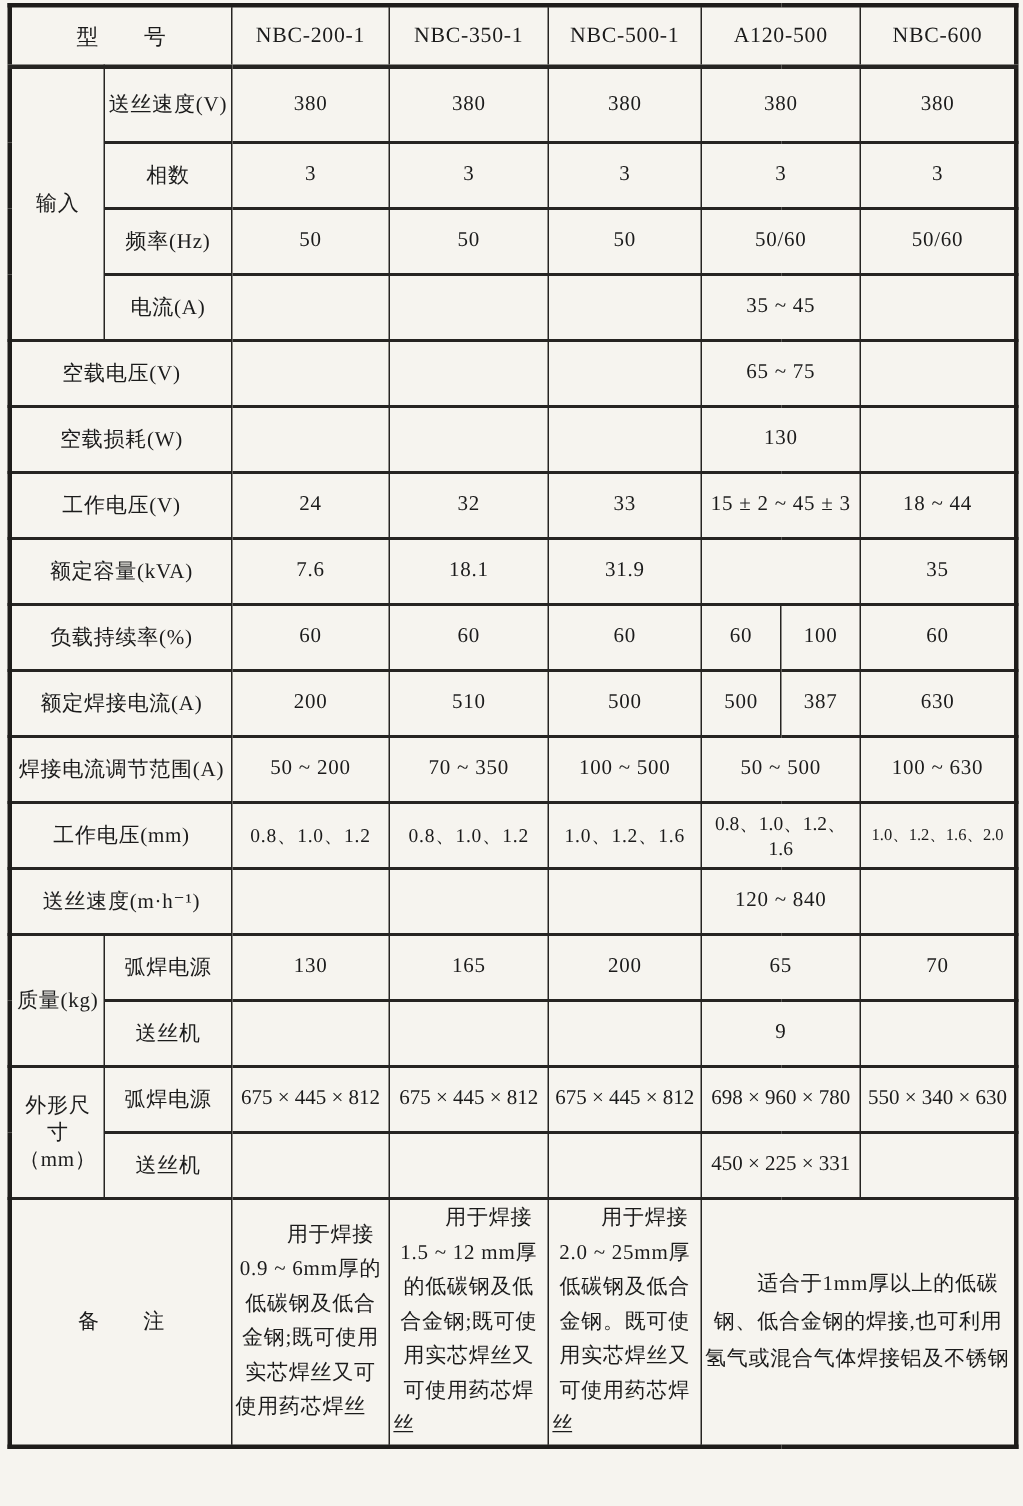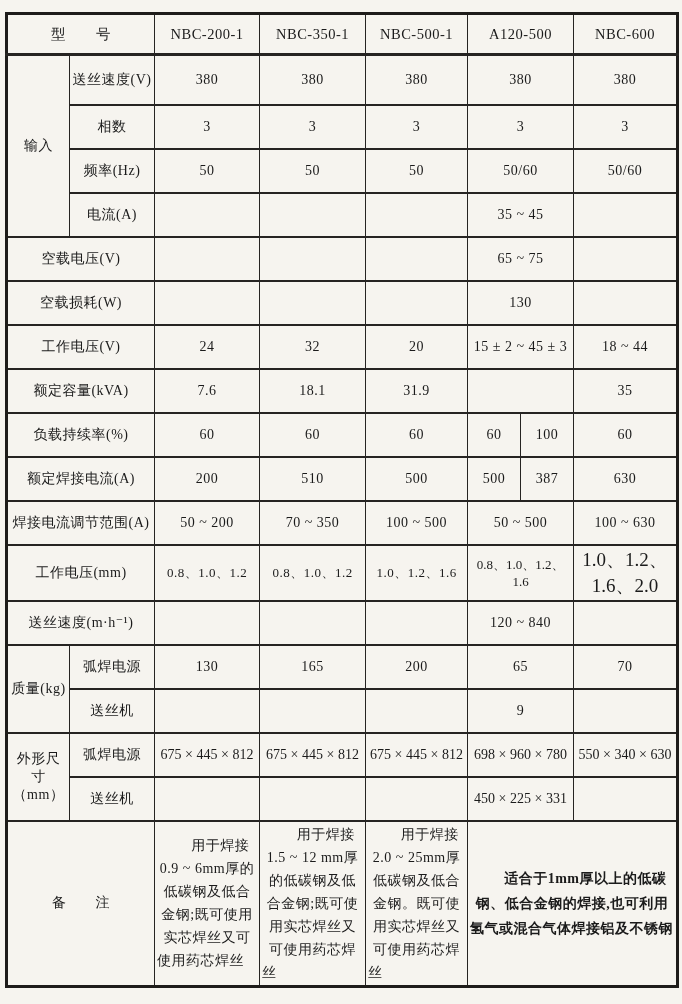--- a/index.html
+++ b/index.html
@@ -9,21 +9,21 @@
     height: 1004px;
     background: #f6f4ef;
     overflow: hidden;
     font-family: "Liberation Serif", "DejaVu Serif", serif;
     color: #1b1b1b;
   }
   .page {
     width: 682px;
     height: 1004px;
     box-sizing: border-box;
-    padding: 12px 5px;
+    padding: 2px 5px;
   }
   table.spec {
     border-collapse: collapse;
     table-layout: fixed;
     width: 671px;
     background: transparent;
   }
   table.spec td {
     border: 1px solid #262422;
     border-top-width: 2px;
@@ -54,21 +54,20 @@
   }
   td.remark-merged {
     vertical-align: middle;
     text-align: justify;
     text-align-last: left;
     font-size: 13.5px;
     line-height: 25px;
     padding: 4px 12px;
     text-indent: 1.9em;
     letter-spacing: 0.5px;
-    font-weight: bold;
   }
 </style>
 </head>
 <body>
 
 <div class="page">
   <table class="spec">
     <colgroup>
       <col style="width:63px">
         <col style="width:85px">
@@ -137,21 +136,21 @@
       <td></td>
       <td></td>
       <td></td>
       <td colspan="2">130</td>
       <td></td>
     </tr>
     <tr class="r-std">
       <td colspan="2" class="lab">工作电压(V)</td>
       <td>24</td>
       <td>32</td>
-      <td>20</td>
+      <td>33</td>
       <td colspan="2">15 ± 2 ~ 45 ± 3</td>
       <td>18 ~ 44</td>
     </tr>
     <tr class="r-std">
       <td colspan="2" class="lab">额定容量(kVA)</td>
       <td>7.6</td>
       <td>18.1</td>
       <td>31.9</td>
       <td colspan="2"></td>
       <td>35</td>
@@ -183,21 +182,21 @@
       <td>100 ~ 500</td>
       <td colspan="2">50 ~ 500</td>
       <td>100 ~ 630</td>
     </tr>
     <tr class="r-std">
       <td colspan="2" class="lab">工作电压(mm)</td>
       <td style="font-size:13px">0.8、1.0、1.2</td>
       <td style="font-size:13px">0.8、1.0、1.2</td>
       <td style="font-size:13px">1.0、1.2、1.6</td>
       <td colspan="2" style="font-size:13px;letter-spacing:0">0.8、1.0、1.2、1.6</td>
-      <td style="font-size:19px;letter-spacing:0">1.0、1.2、1.6、2.0</td>
+      <td style="font-size:11px;letter-spacing:0">1.0、1.2、1.6、2.0</td>
     </tr>
     <tr class="r-std">
       <td colspan="2" class="lab">送丝速度(m·h⁻¹)</td>
       <td></td>
       <td></td>
       <td></td>
       <td colspan="2">120 ~ 840</td>
       <td></td>
     </tr>
 

